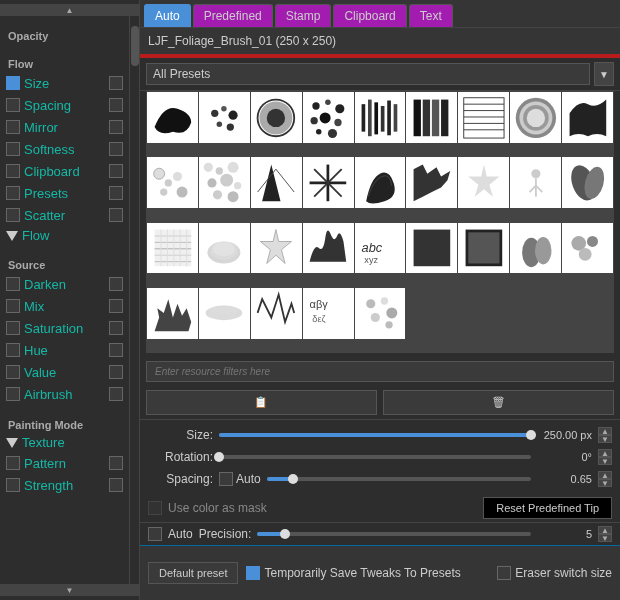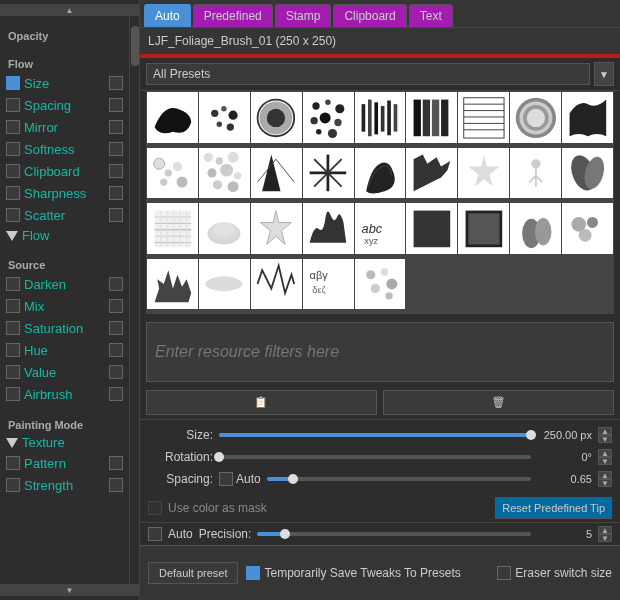--- a/index.html
+++ b/index.html
@@ -207,22 +207,22 @@
     .filter-row {
       padding: 4px 6px;
       background: #2d2d2d;
     }
 
     .filter-input {
       width: 100%;
       background: #3a3a3a;
       border: 1px solid #555;
       color: #888;
-      padding: 20px 8px;
-      font-size: 16px;
+      padding: 4px 8px;
+      font-size: 10px;
       font-style: italic;
     }
 
     
     .buttons-row {
       display: flex;
       padding: 4px 6px;
       gap: 6px;
       background: #2d2d2d;
       border-bottom: 1px solid #444;
@@ -319,22 +319,22 @@
       justify-content: space-between;
     }
 
     .color-mask-left {
       display: flex;
       align-items: center;
       gap: 6px;
     }
 
     .reset-btn {
-      padding: 4px 6px;
-      background: #0369a1;
+      padding: 4px 12px;
+      background: #000000;
       border: 1px solid #555;
       color: #ccc;
       cursor: pointer;
       font-size: 11px;
     }
 
     
     .precision-row {
       display: flex;
       align-items: center;
@@ -485,21 +485,21 @@
         </div>
 
         <div class="sidebar-item">
           <div class="sidebar-checkbox"></div>
           <span class="sidebar-item-label">Clipboard</span>
           <div style="width:14px;height:14px;background:#3a3a3a;border:1px solid #666;"></div>
         </div>
 
         <div class="sidebar-item">
           <div class="sidebar-checkbox"></div>
-          <span class="sidebar-item-label">Sharpness</span>
+          <span class="sidebar-item-label">Presets</span>
           <div style="width:14px;height:14px;background:#3a3a3a;border:1px solid #666;"></div>
         </div>
 
         <div class="sidebar-item">
           <div class="sidebar-checkbox"></div>
           <span class="sidebar-item-label">Scatter</span>
           <div style="width:14px;height:14px;background:#3a3a3a;border:1px solid #666;"></div>
         </div>
 
         <div class="color-row">

